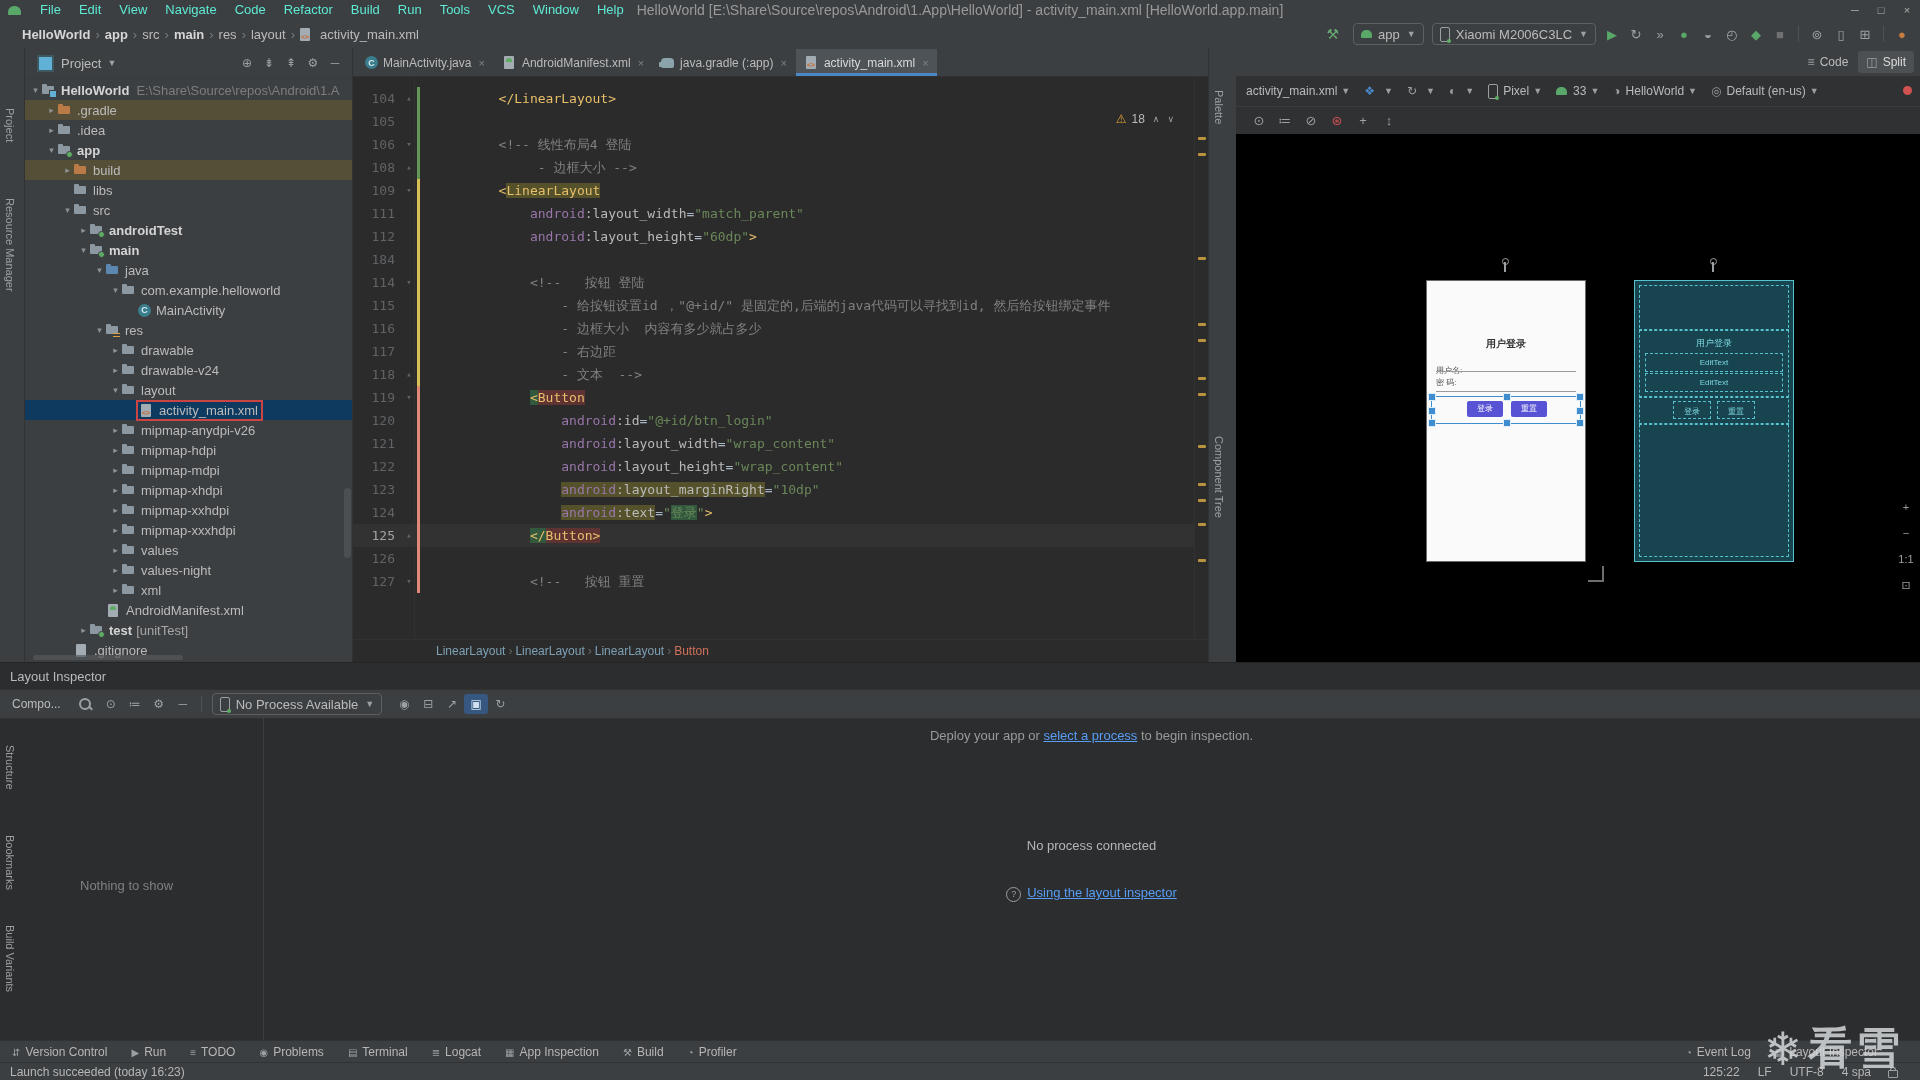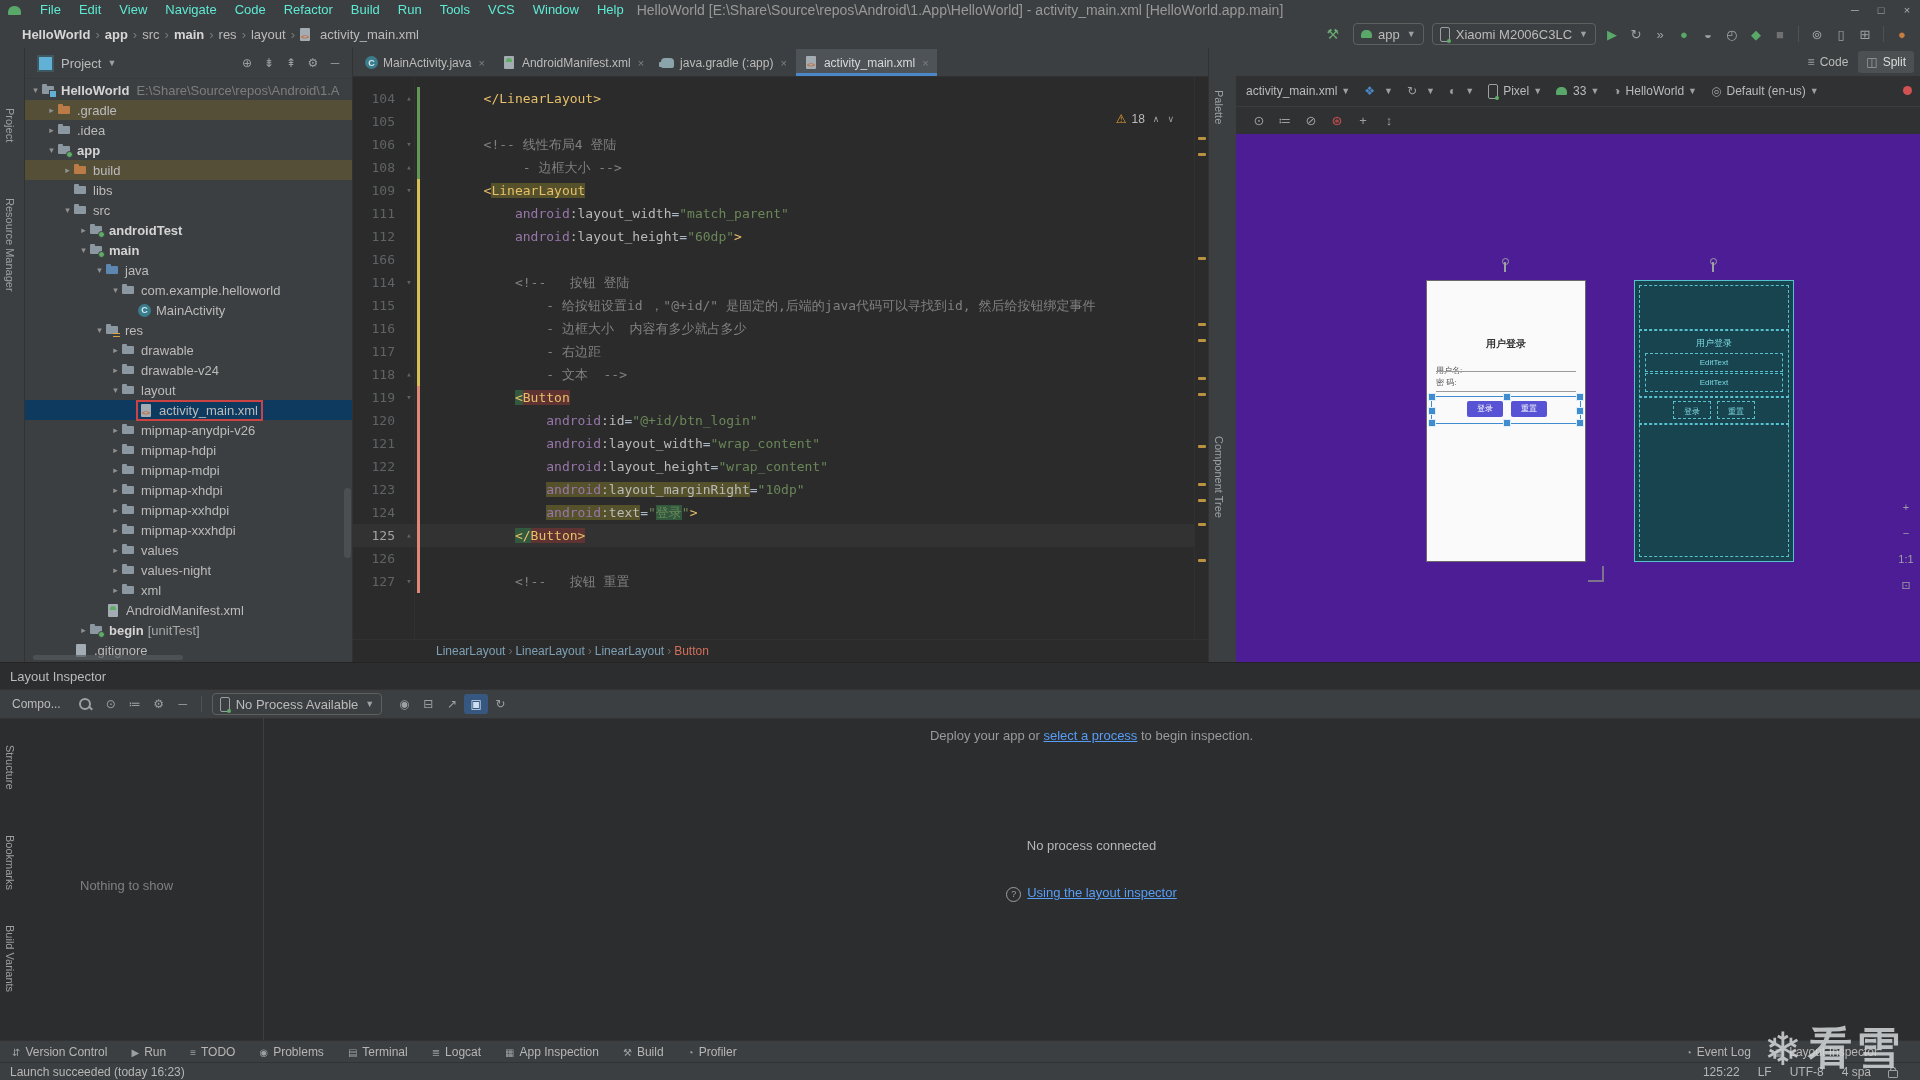--- a/index.html
+++ b/index.html
@@ -76,21 +76,21 @@
   .tab.active::after{content:"";position:absolute;left:0;right:0;bottom:0;height:3px;background:#4a88c7}
   #code-area{position:relative;flex:1;overflow:hidden;font-family:"DejaVu Sans Mono","Liberation Mono",monospace;font-size:13px}
   #code-lines{position:absolute;left:0;top:10px;right:14px}
   .line{height:23px;line-height:23px;display:flex;position:relative;white-space:pre}
   .line.cur{background:#323232}
   .ln{width:42px;text-align:right;color:#606366;flex:none;padding-right:6px}
   .line.cur .ln{color:#a4a3a3}
   .foldc{width:16px;flex:none;color:#606366;font-size:9px;text-align:center}
   .markc{width:3px;flex:none;align-self:stretch}
   .m-g{background:#629755}.m-y{background:#d6bf55}.m-r{background:#e08878}
-  .codec{padding-left:1px;flex:1;overflow:hidden}
+  .codec{padding-left:16px;flex:1;overflow:hidden}
   .c-t{color:#e8bf6a}.c-n{color:#9876aa}.c-a{color:#bababa}.c-s{color:#6a8759}
   .c-c{color:#808080}.c-p{color:#a9b7c6}
   .c-ho{background:#55522b}.c-hr{background:#5e3332}.c-ht{background:#32593d}
   #gutter-line{position:absolute;left:61px;top:0;bottom:0;width:1px;background:#313131}
   #warn-widget{position:absolute;top:34px;right:30px;display:flex;align-items:center;font-family:"Liberation Sans",sans-serif;font-size:12px;background:#2b2b2b;padding:1px 4px}
   #warn-widget .w{color:#f0a732;margin-right:5px}
   #warn-widget .ud{color:#9da0a3;margin-left:8px;font-size:9px}
   #stripe{position:absolute;right:0;top:0;bottom:0;width:13px;border-left:1px solid #313131}
   .tick{position:absolute;left:3px;width:8px;height:3px;background:#b8923f;border-radius:1px}
   #xml-crumbs{height:22px;background:#2b2b2b;border-top:1px solid #323232;display:flex;align-items:center;padding-left:80px;font-size:12px}
@@ -104,21 +104,21 @@
   .mode-btn.active{background:#4c5052;color:#dddddd}
   .mode-btn .mi{margin-right:5px;color:#9da0a3}
   #design-tb1{position:absolute;left:27px;top:28px;right:0;height:30px;display:flex;align-items:center;border-bottom:1px solid #3a3c3e;padding-left:10px}
   #design-tb1 .item{display:flex;align-items:center;margin-right:14px;color:#bbbbbb;font-size:12px;white-space:nowrap}
   #design-tb1 .arr{font-size:9px;color:#9da0a3;margin-left:4px}
   #design-tb1 .ticon{margin-right:5px;color:#9da0a3}
   #render-err{position:absolute;right:8px;top:38px;width:9px;height:9px;border-radius:50%;background:#d25252}
   #design-tb2{position:absolute;left:27px;top:58px;right:0;height:28px;display:flex;align-items:center;border-bottom:1px solid #3a3c3e;padding-left:10px}
   #design-tb2 span{width:26px;text-align:center;color:#9da0a3;font-size:13px}
   #palette-strip{position:absolute;left:0;top:28px;bottom:0;width:27px;background:#3c3f41;border-right:1px solid #323232}
-  #canvas{position:absolute;left:27px;top:86px;right:0;bottom:0;background:#4c1d95;overflow:hidden}
+  #canvas{position:absolute;left:27px;top:86px;right:0;bottom:0;background:#000000;overflow:hidden}
   
   .antenna{position:absolute;width:2px;height:10px;background:#9da0a3}
   .antenna::before{content:"";position:absolute;top:-4px;left:-2px;width:5px;height:5px;border-radius:50%;border:1px solid #9da0a3}
   #phone1{position:absolute;left:190px;top:146px;width:158px;height:280px;background:#fafafa;border:1px solid #6a6a6a}
   #p1-title{position:absolute;left:0;right:0;top:56px;text-align:center;font-size:10px;color:#333;font-weight:bold}
   .p1-label{position:absolute;left:9px;font-size:8px;color:#555}
   .p1-line{position:absolute;left:9px;right:9px;height:1px;background:#9a9a9a}
   .pbtn{position:absolute;top:120px;width:36px;height:16px;background:#5753d4;color:#fff;font-size:8px;line-height:16px;text-align:center;border-radius:2px}
   #sel-rect{position:absolute;left:4px;right:4px;top:115px;height:26px;border:1px solid #3f8cce}
   .hdl{position:absolute;width:6px;height:6px;background:#3f8cce;border:1px solid #dfeefd}
@@ -480,21 +480,21 @@
             </span>
             <span class="lbl">AndroidManifest.xml</span>
           </div>
           <div class="trow b" style="padding-left: 52px;">
             <span class="arrow">▸</span>
             <span class="ic" style="--fc: #8b98a1;">
               <span class="fold-sh"></span>
               <span class="fold-tab"></span>
               <span class="dot"></span>
             </span>
-            <span class="lbl">begin</span>
+            <span class="lbl">test</span>
             <span class="sfx"> [unitTest]</span>
           </div>
           <div class="trow" style="padding-left: 36px;">
             <span class="arrow"></span>
             <span class="pageic"></span>
             <span class="lbl">.gitignore</span>
           </div>
         </div>
       <div id="proj-vscroll"></div>
       <div id="proj-hscroll"></div>
@@ -530,21 +530,21 @@
       <div id="code-area">
         <div id="gutter-line"></div>
         <div id="code-lines">
             <div class="line"><span class="ln">104</span><span class="foldc">▴</span><span class="markc m-g"></span><span class="codec"><span class="c-t">        &lt;/LinearLayout&gt;</span></span></div>
             <div class="line"><span class="ln">105</span><span class="foldc"></span><span class="markc m-g"></span><span class="codec"></span></div>
             <div class="line"><span class="ln">106</span><span class="foldc">▾</span><span class="markc m-g"></span><span class="codec"><span class="c-c">        &lt;!-- 线性布局4 登陆</span></span></div>
             <div class="line"><span class="ln">108</span><span class="foldc">▴</span><span class="markc m-g"></span><span class="codec"><span class="c-c">             - 边框大小 --&gt;</span></span></div>
             <div class="line"><span class="ln">109</span><span class="foldc">▾</span><span class="markc m-y"></span><span class="codec"><span class="c-t">        &lt;</span><span class="c-t c-ho">LinearLayout</span></span></div>
             <div class="line"><span class="ln">111</span><span class="foldc"></span><span class="markc m-y"></span><span class="codec"><span class="c-p">            </span><span class="c-n">android</span><span class="c-a">:layout_width</span><span class="c-p">=</span><span class="c-s">"match_parent"</span></span></div>
             <div class="line"><span class="ln">112</span><span class="foldc"></span><span class="markc m-y"></span><span class="codec"><span class="c-p">            </span><span class="c-n">android</span><span class="c-a">:layout_height</span><span class="c-p">=</span><span class="c-s">"60dp"</span><span class="c-t">&gt;</span></span></div>
-            <div class="line"><span class="ln">166</span><span class="foldc"></span><span class="markc m-y"></span><span class="codec"></span></div>
+            <div class="line"><span class="ln">184</span><span class="foldc"></span><span class="markc m-y"></span><span class="codec"></span></div>
             <div class="line"><span class="ln">114</span><span class="foldc">▾</span><span class="markc m-y"></span><span class="codec"><span class="c-c">            &lt;!--   按钮 登陆</span></span></div>
             <div class="line"><span class="ln">115</span><span class="foldc"></span><span class="markc m-y"></span><span class="codec"><span class="c-c">                - 给按钮设置id ，"@+id/" 是固定的,后端的java代码可以寻找到id, 然后给按钮绑定事件</span></span></div>
             <div class="line"><span class="ln">116</span><span class="foldc"></span><span class="markc m-y"></span><span class="codec"><span class="c-c">                - 边框大小  内容有多少就占多少</span></span></div>
             <div class="line"><span class="ln">117</span><span class="foldc"></span><span class="markc m-y"></span><span class="codec"><span class="c-c">                - 右边距</span></span></div>
             <div class="line"><span class="ln">118</span><span class="foldc">▴</span><span class="markc m-y"></span><span class="codec"><span class="c-c">                - 文本  --&gt;</span></span></div>
             <div class="line"><span class="ln">119</span><span class="foldc">▾</span><span class="markc m-r"></span><span class="codec"><span class="c-p">            </span><span class="c-t c-ht">&lt;</span><span class="c-t c-hr">Button</span></span></div>
             <div class="line"><span class="ln">120</span><span class="foldc"></span><span class="markc m-r"></span><span class="codec"><span class="c-p">                </span><span class="c-n">android</span><span class="c-a">:id</span><span class="c-p">=</span><span class="c-s">"@+id/btn_login"</span></span></div>
             <div class="line"><span class="ln">121</span><span class="foldc"></span><span class="markc m-r"></span><span class="codec"><span class="c-p">                </span><span class="c-n">android</span><span class="c-a">:layout_width</span><span class="c-p">=</span><span class="c-s">"wrap_content"</span></span></div>
             <div class="line"><span class="ln">122</span><span class="foldc"></span><span class="markc m-r"></span><span class="codec"><span class="c-p">                </span><span class="c-n">android</span><span class="c-a">:layout_height</span><span class="c-p">=</span><span class="c-s">"wrap_content"</span></span></div>
             <div class="line"><span class="ln">123</span><span class="foldc"></span><span class="markc m-r"></span><span class="codec"><span class="c-p">                </span><span class="c-n c-ho">android</span><span class="c-a c-ho">:layout_marginRight</span><span class="c-p">=</span><span class="c-s">"10dp"</span></span></div>

